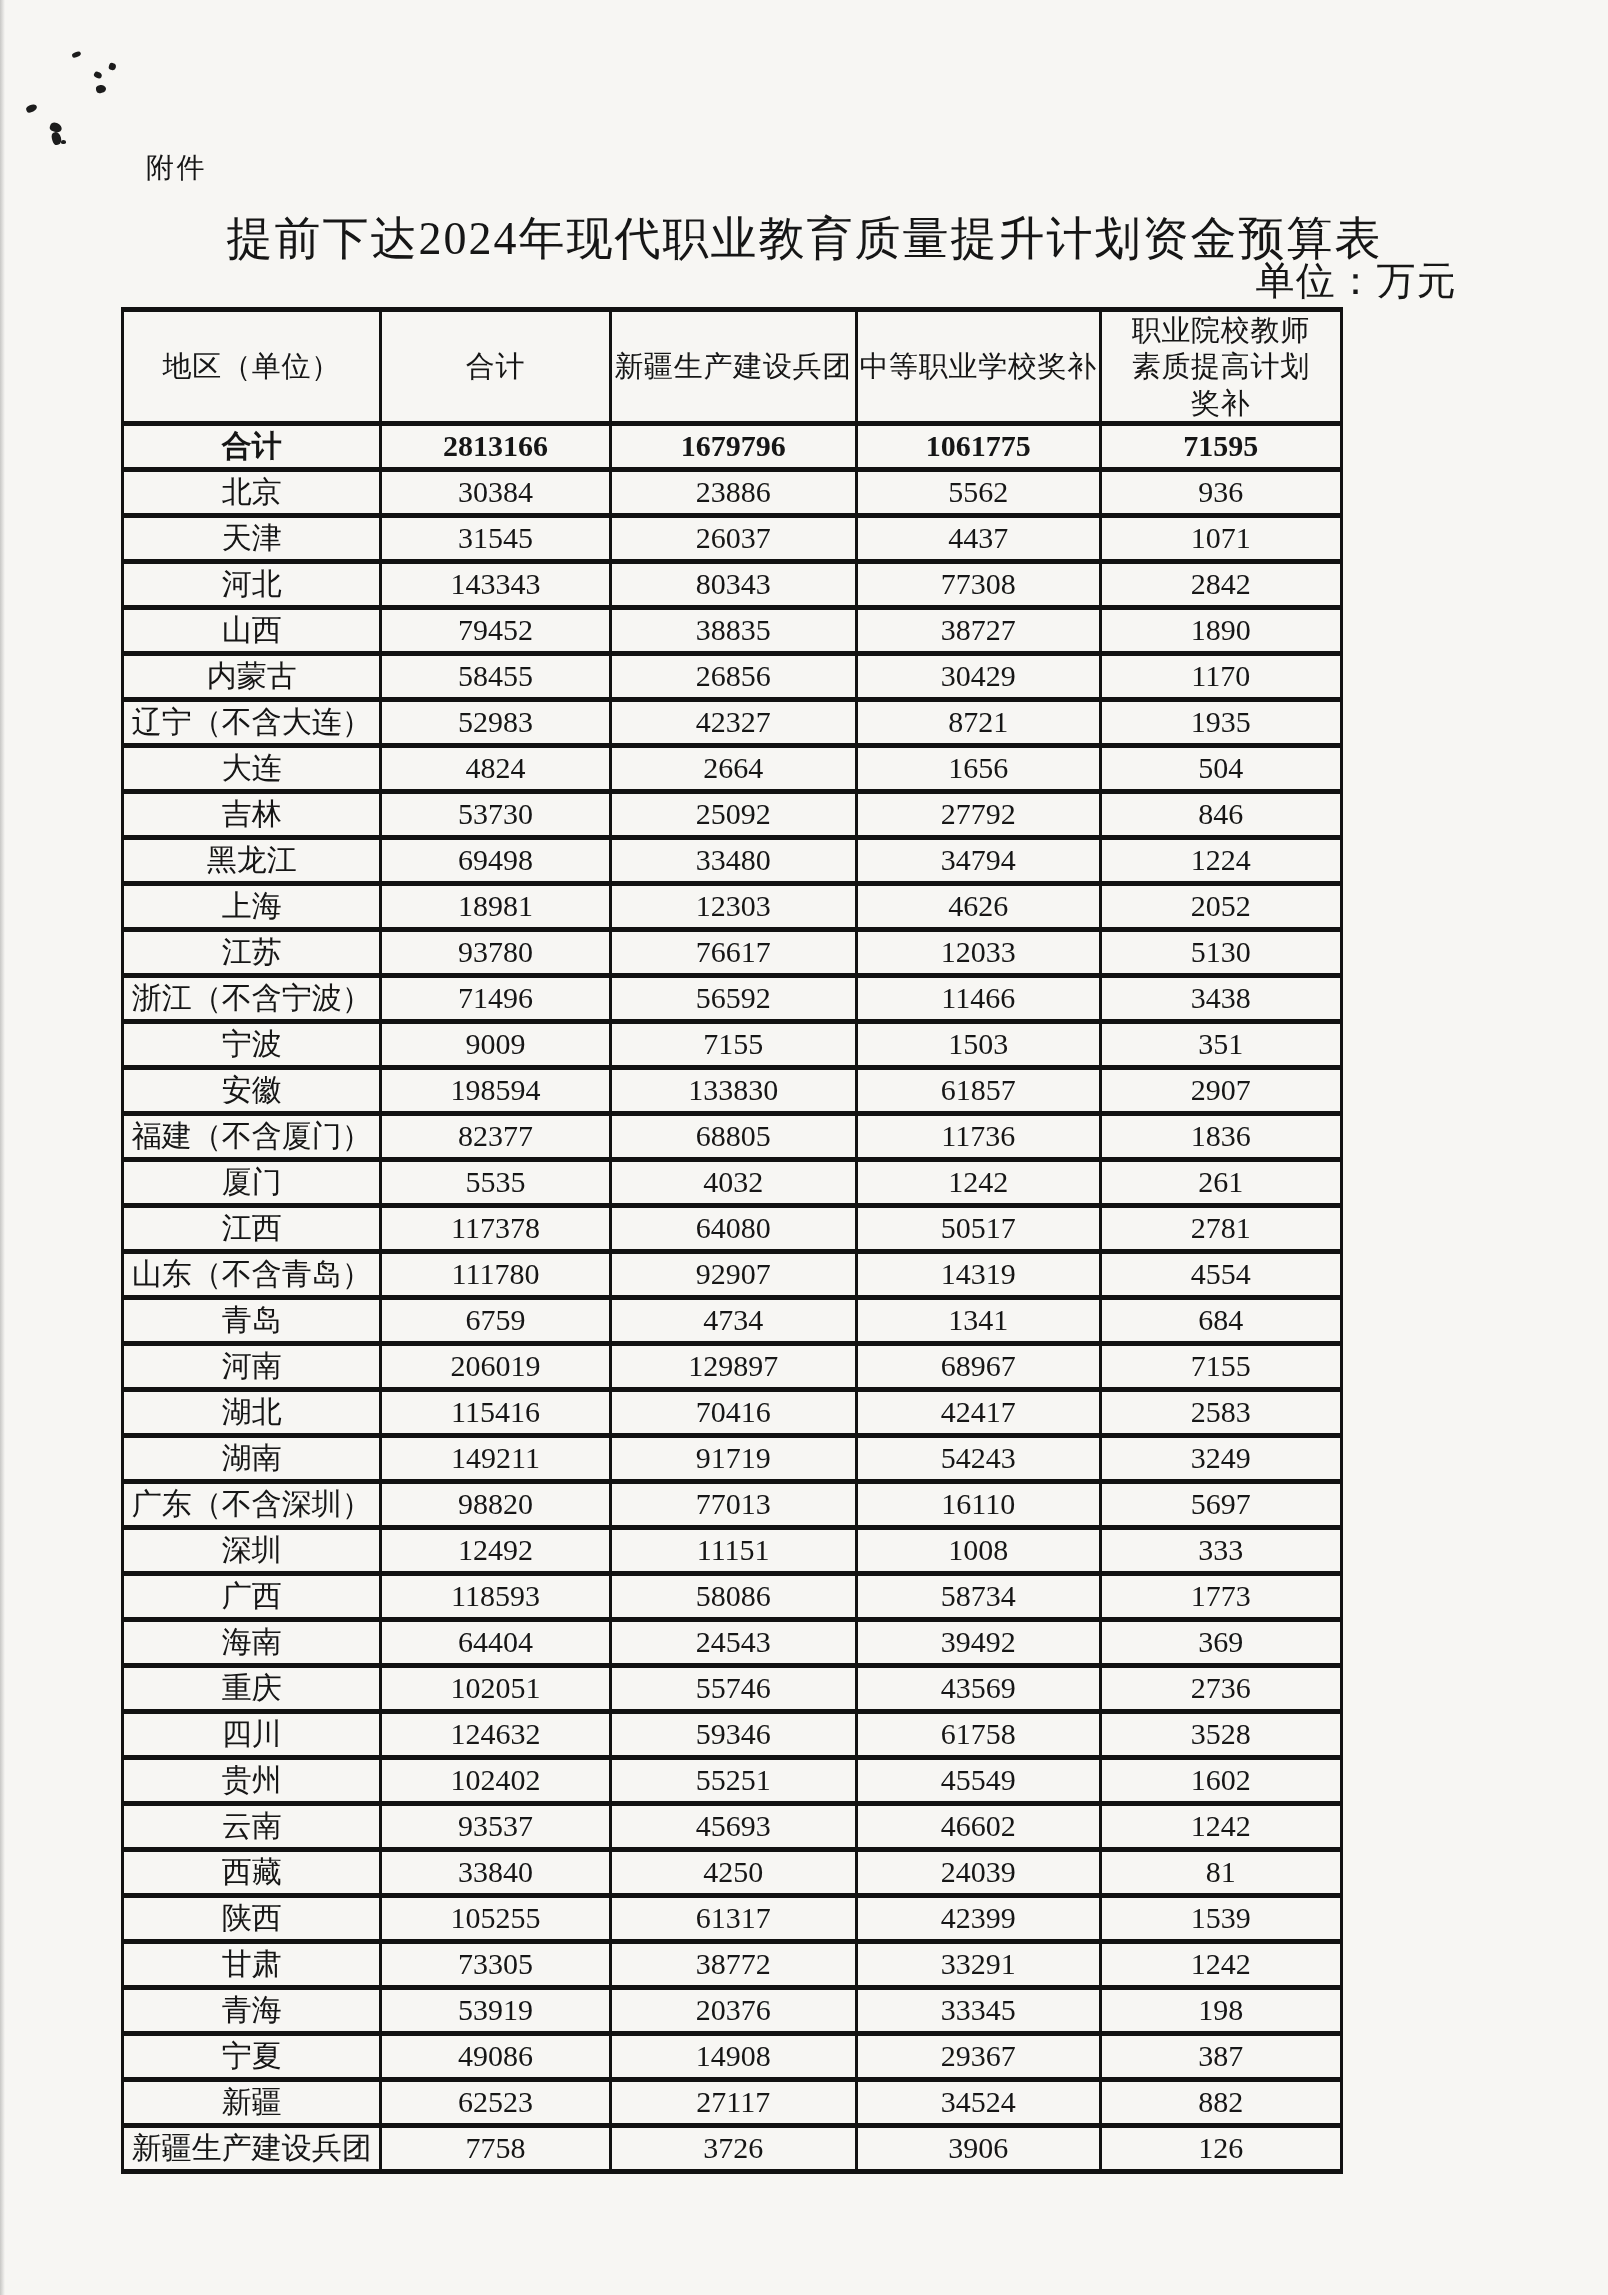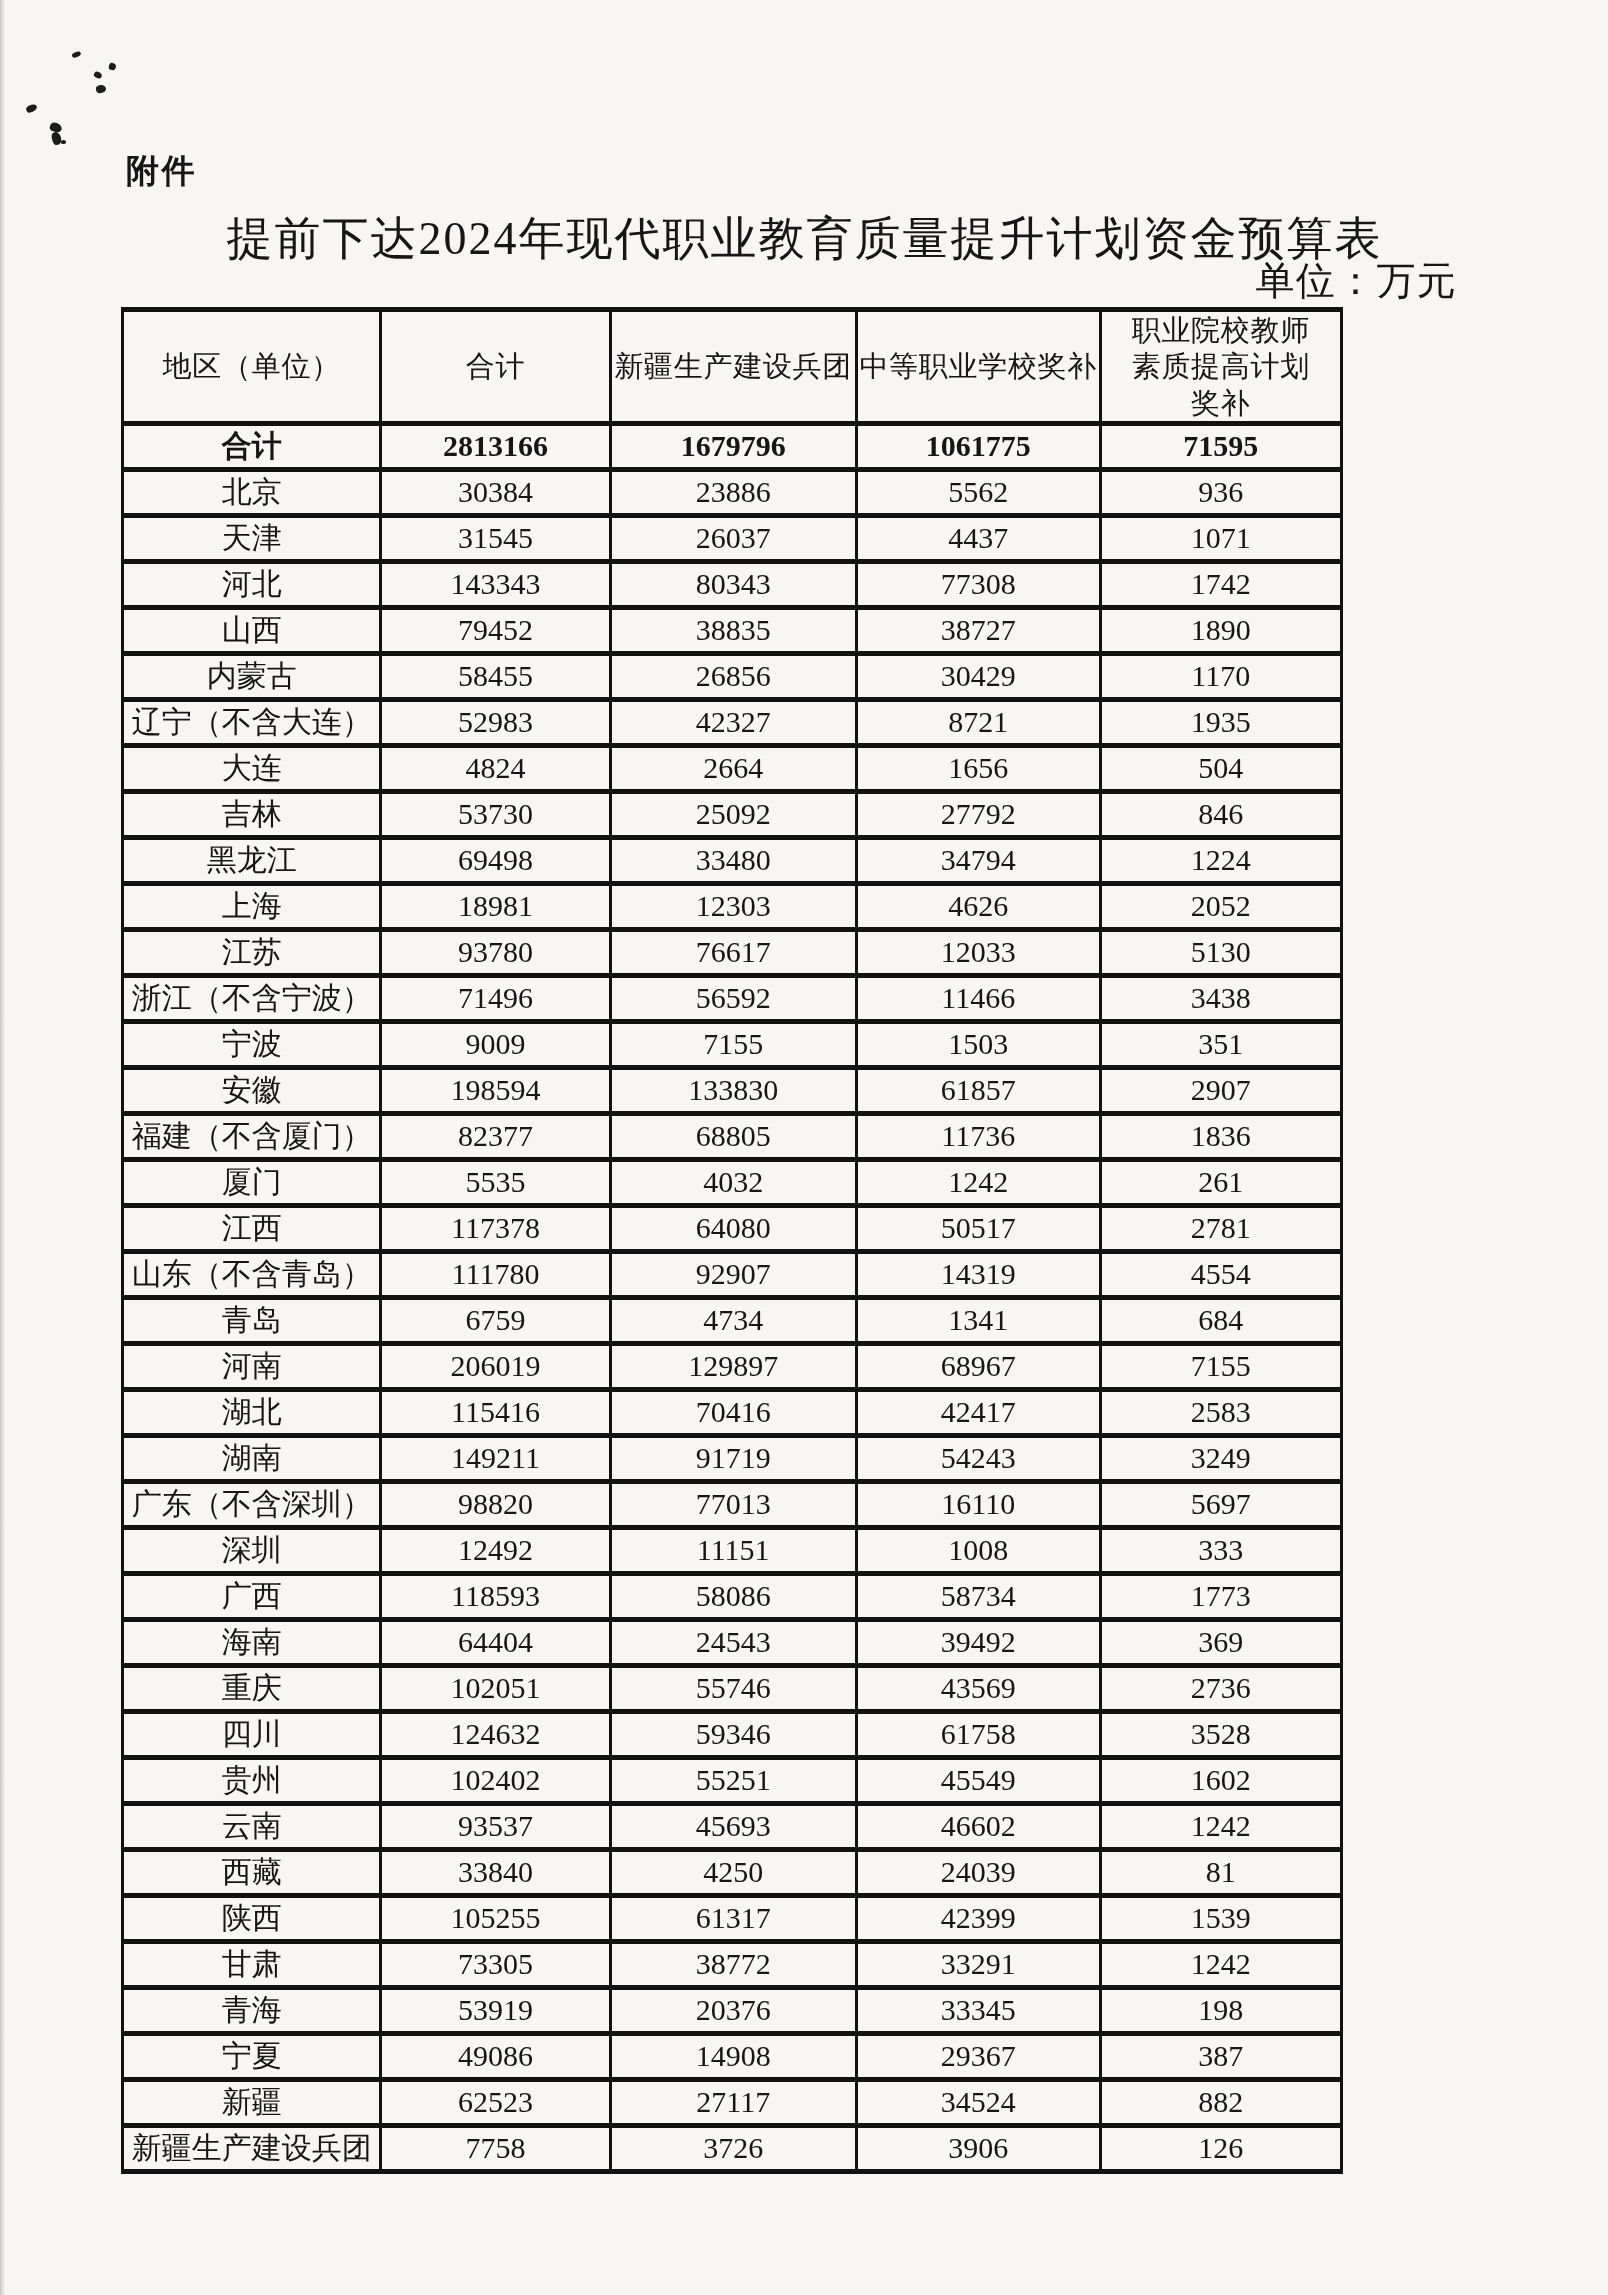--- a/index.html
+++ b/index.html
@@ -12,23 +12,23 @@
     overflow:hidden;
   }
   
   .scan-edge {
     position:absolute; left:0; top:0; width:4.6px; height:2295px;
     background:linear-gradient(to right, rgba(60,60,60,.25), rgba(60,60,60,0));
   }
   .ink { position:absolute; background:#1c1c1c; border-radius:45% 55% 50% 40%; }
 
   .attachment-label {
-    position:absolute; left:126px; top:149px;
+    position:absolute; left:146px; top:149px;
     font-family:"Liberation Sans", sans-serif;
-    font-weight:bold; font-size:33px; letter-spacing:2.6px;
+    font-weight:normal; font-size:28px; letter-spacing:2.6px;
   }
   .doc-title {
     position:absolute; left:0; top:208px; width:1609px;
     text-align:center;
     font-weight:normal; font-size:46px; letter-spacing:2px;
   }
   .unit-note {
     position:absolute; right:152px; top:254px;
     font-size:39px; letter-spacing:1.3px;
   }
@@ -121,21 +121,21 @@
         <td>31545</td>
         <td>26037</td>
         <td>4437</td>
         <td>1071</td>
       </tr>
       <tr>
         <td class="region">河北</td>
         <td>143343</td>
         <td>80343</td>
         <td>77308</td>
-        <td>1742</td>
+        <td>2842</td>
       </tr>
       <tr>
         <td class="region">山西</td>
         <td>79452</td>
         <td>38835</td>
         <td>38727</td>
         <td>1890</td>
       </tr>
       <tr>
         <td class="region">内蒙古</td>

